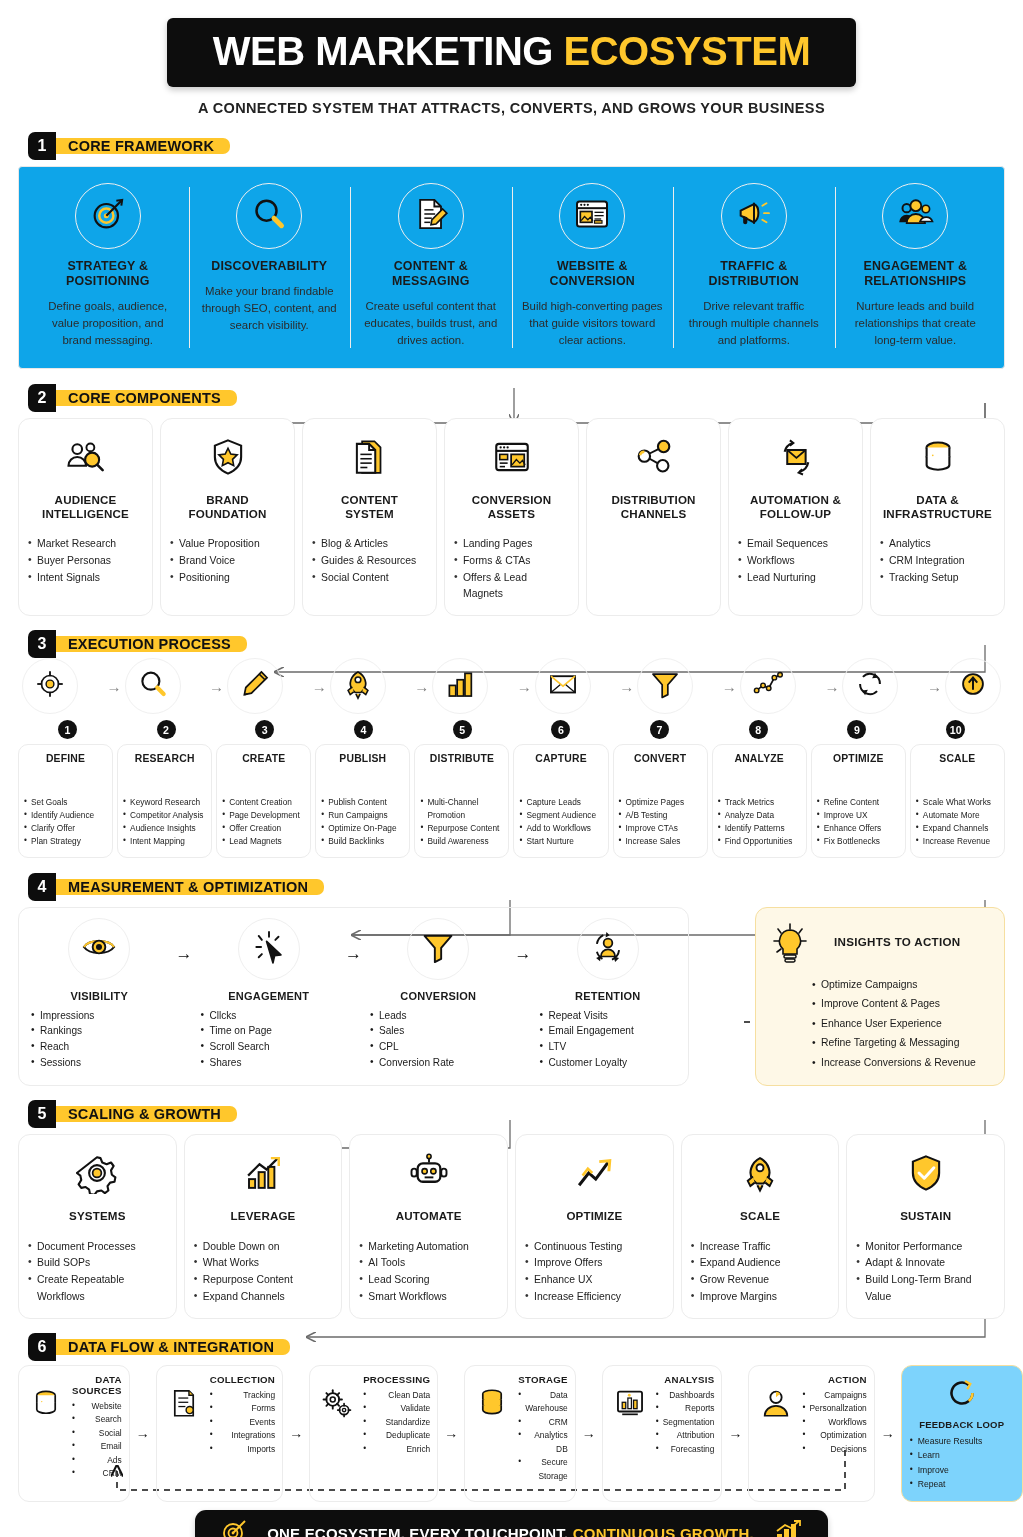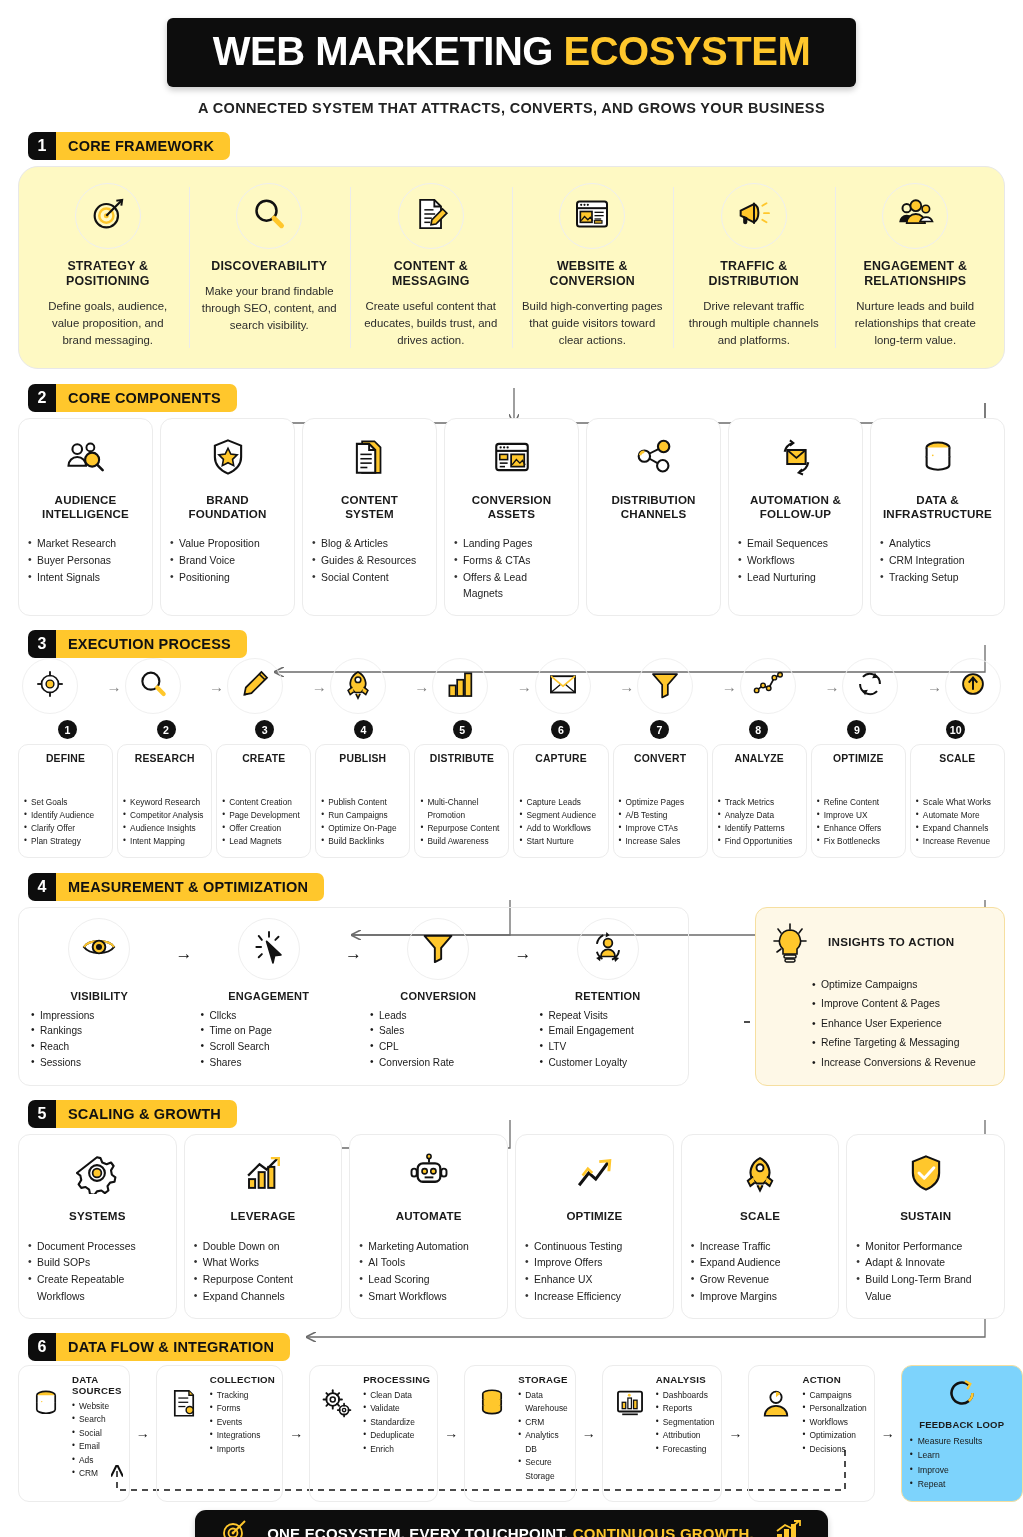--- a/index.html
+++ b/index.html
@@ -27,28 +27,28 @@
   }
 
   
   .sec-head { position: relative; display: flex; align-items: center; margin: 0 0 0 10px; z-index: 5; }
   .sec-badge {
     background: #0d0d0d; color: #fff; width: 28px; height: 28px;
     border-radius: 7px 0 0 7px; display: flex; align-items: center; justify-content: center;
     font-size: 16px; font-weight: 700;
   }
   .sec-title {
-    background: #FFC72C; color: #111; height: 28px; display: flex; align-items: center;
+    background: #FFC72C; color: #111; height: 16px; display: flex; align-items: center;
     padding: 0 16px 0 12px; border-radius: 0 7px 7px 0;
     font-size: 14.5px; font-weight: 700; letter-spacing: .2px;
   }
 
   
   .panel {
-    border: 1px solid #e8e8e8; border-radius: 20px; background: #fef9c3;
+    border: 1px solid #e8e8e8; border-radius: 4px; background: #0ea5e9;
     margin-top: 6px; padding: 12px 8px;
   }
   .row { display: flex; align-items: stretch; }
 
   
   .fw-col { flex: 1; padding: 4px 10px 6px; text-align: center; position: relative; }
   .fw-col + .fw-col::before {
     content: ""; position: absolute; left: 0; top: 8px; bottom: 8px; width: 1px; background: #ececec;
   }
   .circ {
@@ -97,35 +97,35 @@
   .meas-col .circ { width: 62px; height: 62px; }
   .meas-name { font-size: 11px; font-weight: 700; text-align: center; letter-spacing: .2px; }
   .meas-col ul { list-style: none; margin-top: 6px; }
   .meas-col ul li { font-size: 10.1px; line-height: 1.55; padding-left: 9px; position: relative; }
   .meas-col ul li::before { content: "•"; position: absolute; left: 0; top: -1px; }
   .m-arrow { display: flex; align-items: center; color: #111; font-size: 17px; padding: 0 2px; align-self: flex-start; margin-top: 26px; }
   .insights {
     width: 250px; margin-left: 10px; background: #FEF8E7; border: 1px solid #F6DFA0;
     border-radius: 12px; padding: 13px 14px;
   }
-  .insights-head { display: flex; align-items: flex-start; gap: 18px; }
+  .insights-head { display: flex; align-items: flex-start; gap: 24px; }
   .insights-title { font-size: 11.6px; font-weight: 700; letter-spacing: .3px; padding-top: 14px; }
   .insights ul { list-style: none; margin-top: 6px; padding-left: 42px; }
   .insights ul li { font-size: 10.4px; line-height: 1.88; padding-left: 9px; position: relative; }
   .insights ul li::before { content: "•"; position: absolute; left: 0; }
   .dash-arrow { align-self: center; width: 56px; margin-top: 26px; }
 
   
   .flow { display: flex; align-items: stretch; gap: 0; margin-top: 4px; }
   .flow-card {
     flex: 1; border: 1px solid #ececec; border-radius: 11px; padding: 8px 7px 9px;
     display: flex; gap: 6px; align-items: flex-start;
   }
   .flow-ic { width: 40px; flex: 0 0 40px; display: flex; align-items: center; justify-content: center; padding-top: 12px; }
-  .flow-body { flex: 1; }
+  .flow-body { flex: 1; text-align: right; }
   .flow-body h4 { font-size: 9.7px; font-weight: 700; letter-spacing: .25px; margin-bottom: 4px; }
   .flow-body ul { list-style: none; }
   .flow-body ul li { font-size: 8.4px; line-height: 1.6; padding-left: 7px; position: relative; }
   .flow-body ul li::before { content: "•"; position: absolute; left: 0; top: -1px; }
   .flow-arrow { display: flex; align-items: center; justify-content: center; width: 26px; flex: 0 0 26px; color: #111; font-size: 14px; }
   .feedback {
     width: 122px; flex: 0 0 122px; background: #7dd3fc; border: 1px solid #F6DFA0; border-radius: 11px;
     padding: 9px 8px; text-align: left;
   }
   .feedback .fb-ic { display: flex; justify-content: center; margin-bottom: 4px; }

